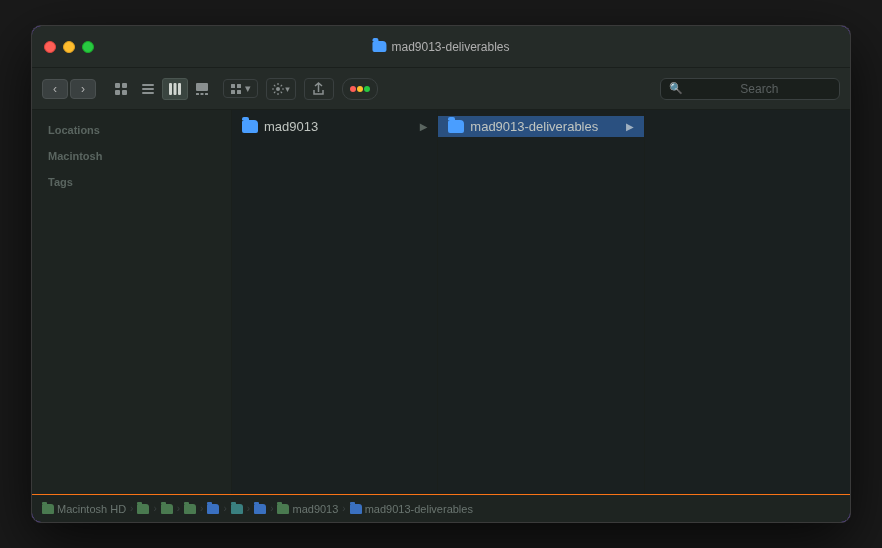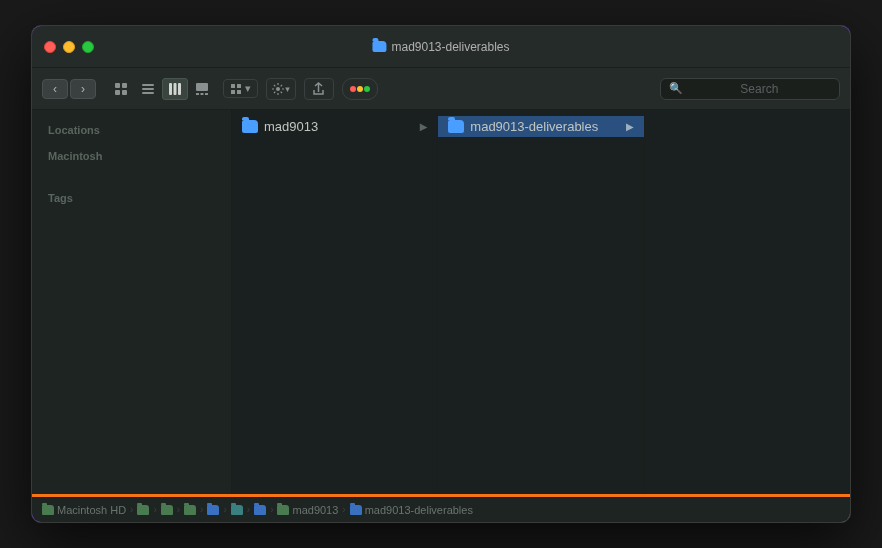--- a/index.html
+++ b/index.html
@@ -268,21 +268,21 @@
     }
     .file-item-arrow {
       margin-left: auto;
       color: #5a6560;
       font-size: 10px;
     }
     
     .statusbar {
       height: 28px;
       background: #1e2421;
-      border-top: 3px solid #f97316;
+      border-top: 1px solid #f97316;
       display: flex;
       align-items: center;
       padding: 0 10px;
       gap: 4px;
       flex-shrink: 0;
       overflow: hidden;
     }
     .statusbar-item {
       display: flex;
       align-items: center;
@@ -409,21 +409,21 @@
       <span class="search-icon">🔍</span>
       <input type="text" placeholder="Search" style="">
     </div>
   </div>
 
   <div class="main-content">
 
     <div class="sidebar">
       <div class="sidebar-section-label">Locations</div>
       <div class="sidebar-section-label" style="margin-top:8px;">Macintosh</div>
-      <div class="sidebar-section-label" style="margin-top:24px;">Tags</div>
+      <div class="sidebar-section-label" style="margin-top:8px;">Tags</div>
     </div>
 
     <div class="file-panes">
 
       <div class="file-pane">
         <div class="file-item">
           <div class="folder-icon"></div>
           <span>mad9013</span>
           <span class="file-item-arrow">▶</span>
         </div>

